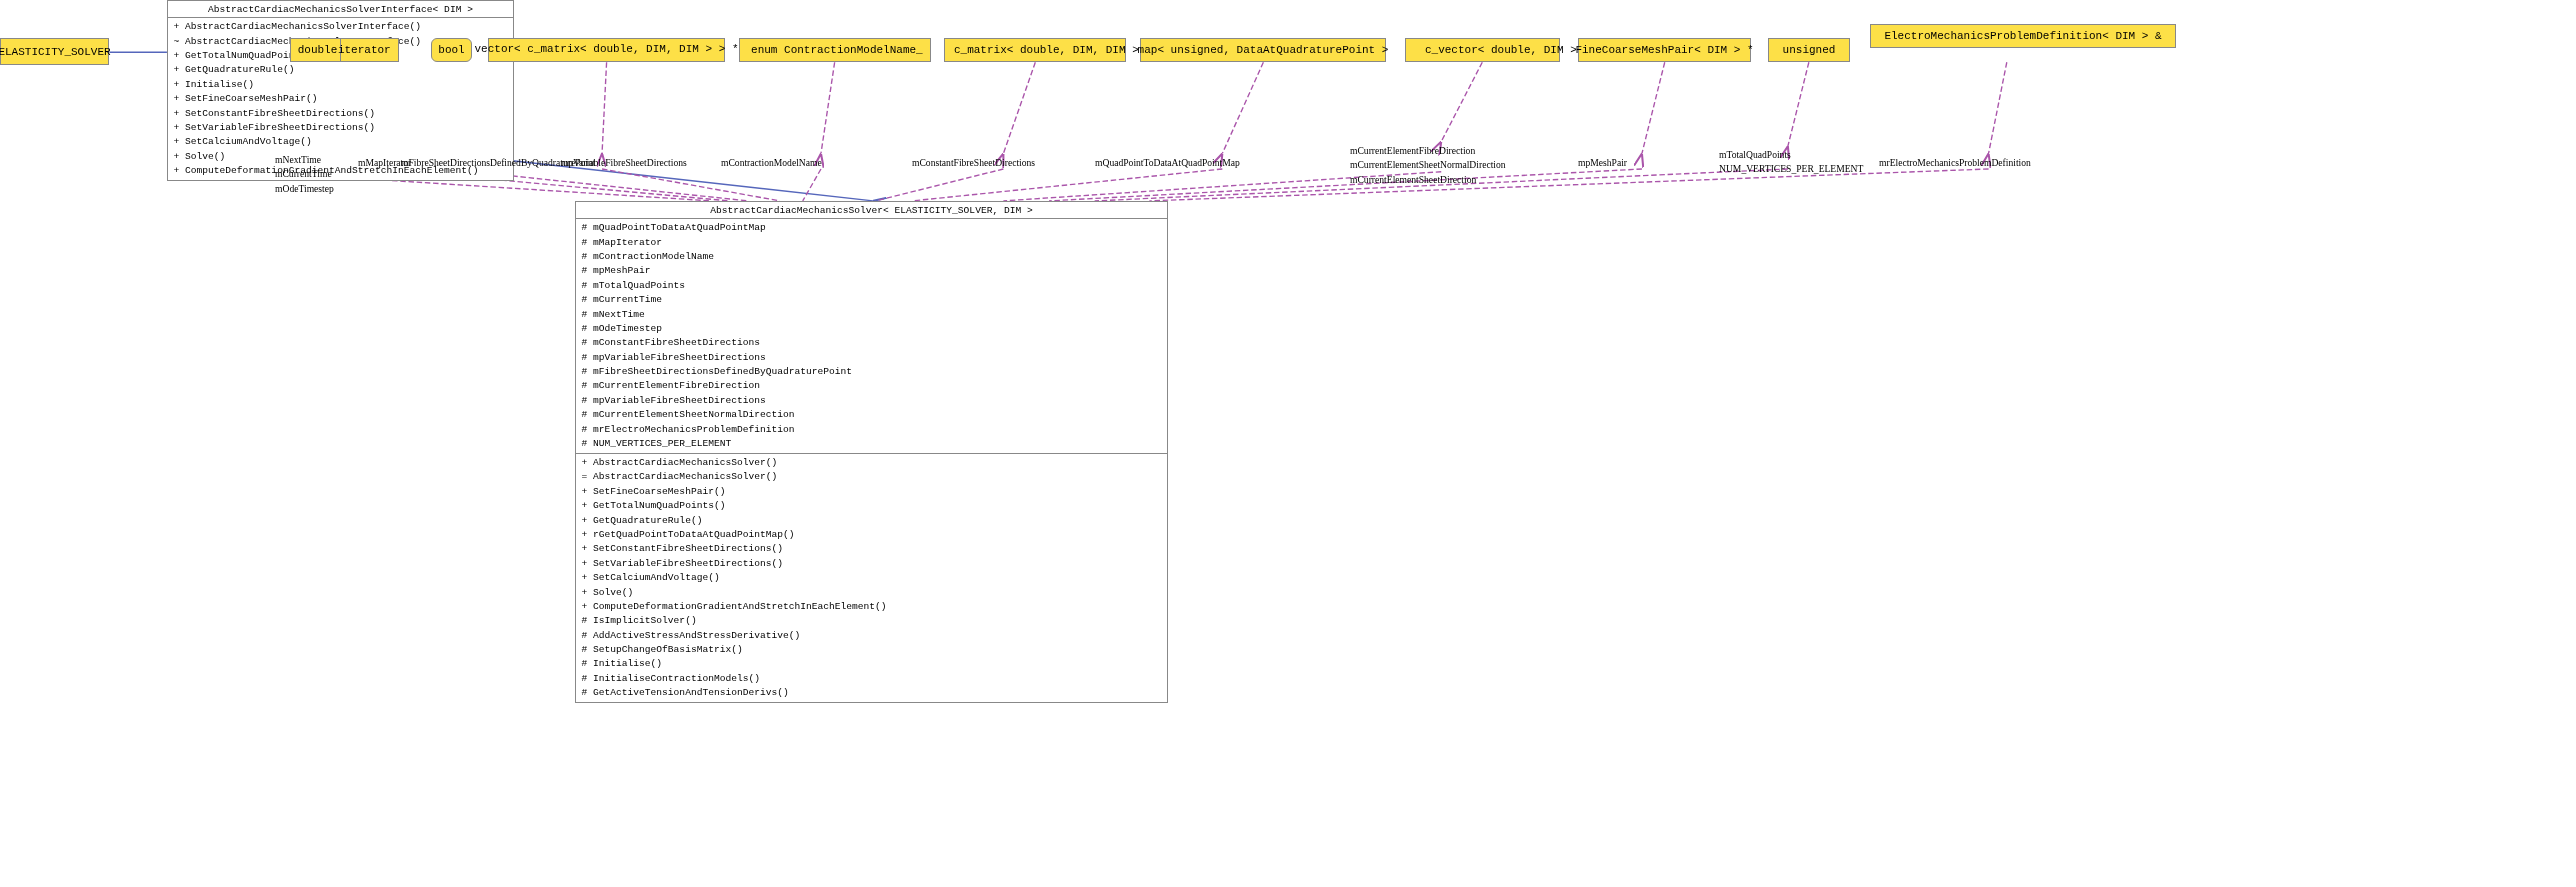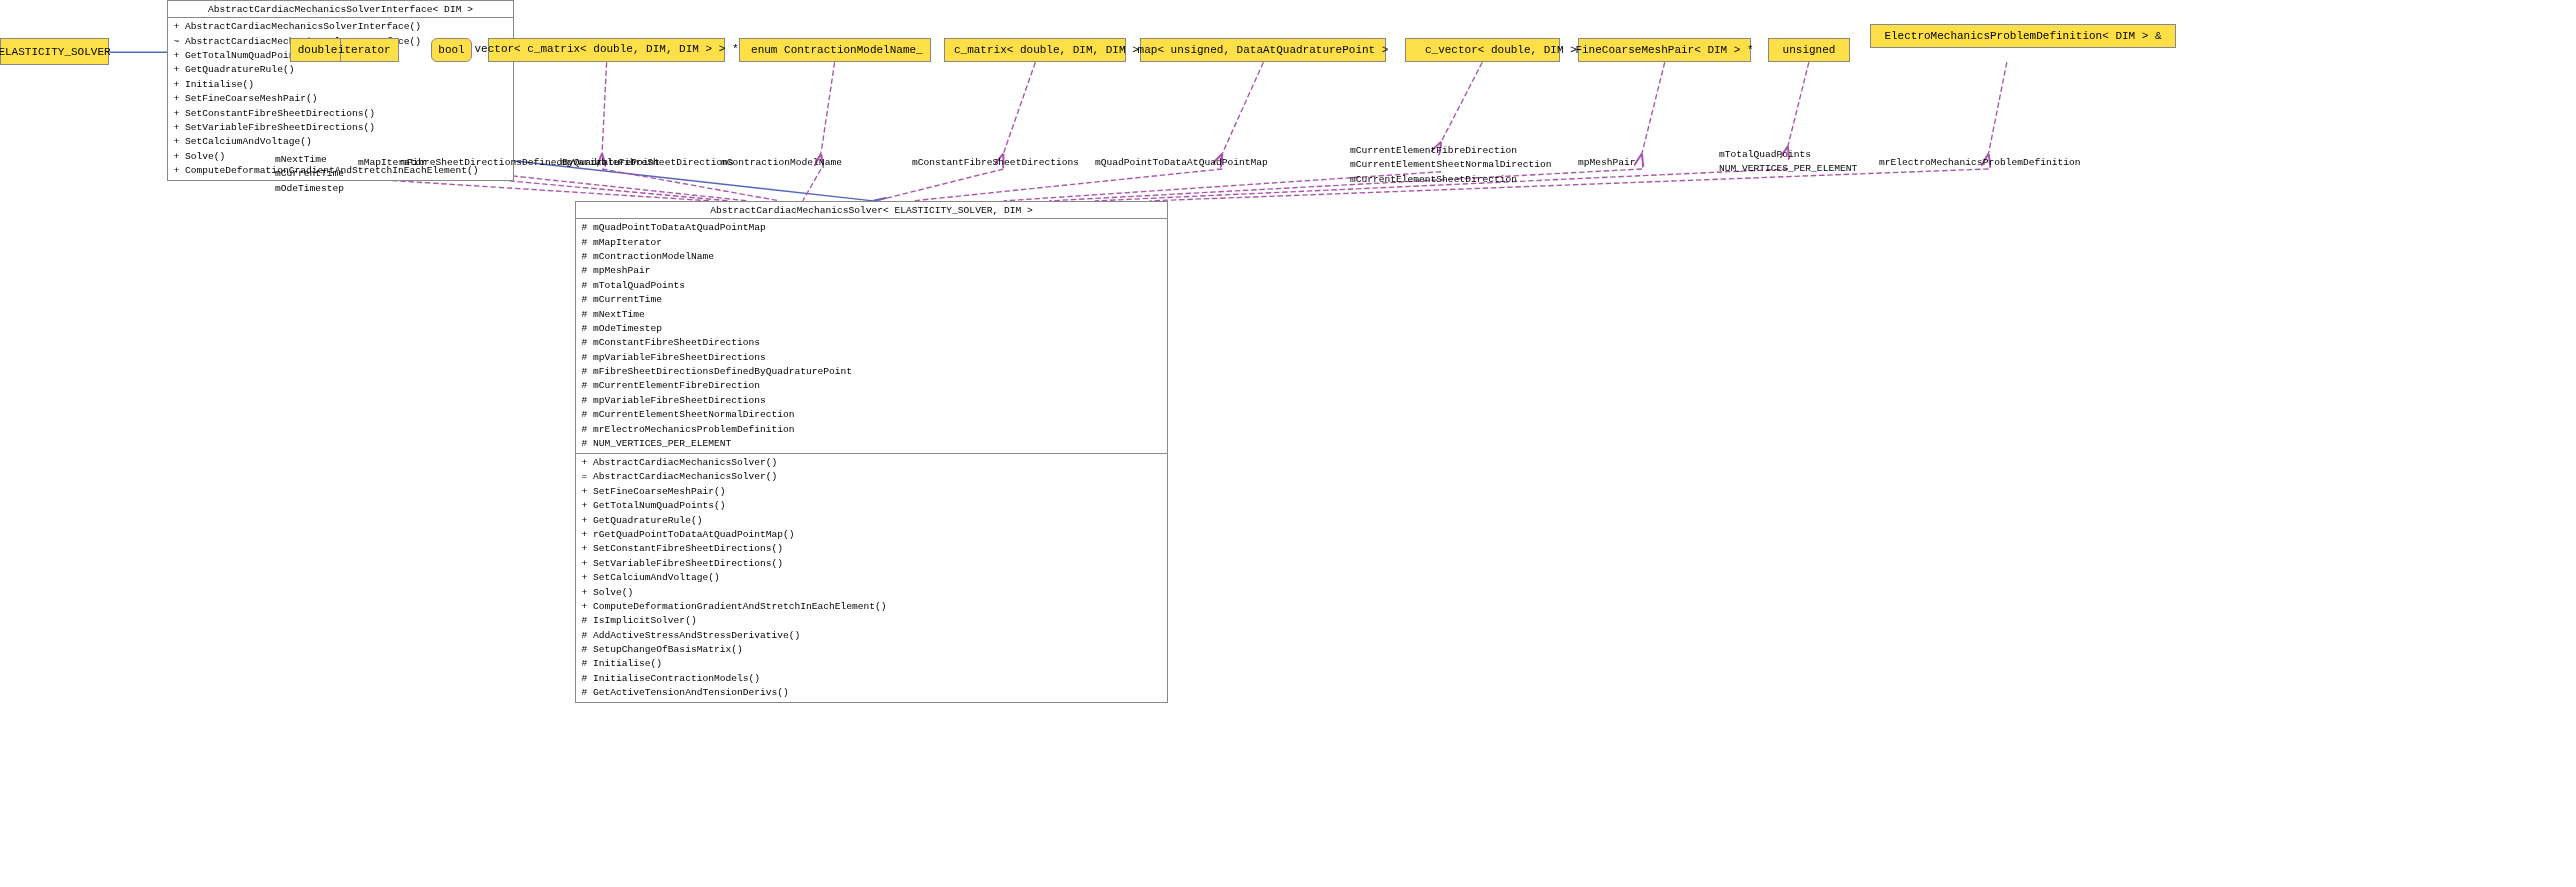--- a/index.html
+++ b/index.html
@@ -51,21 +51,21 @@
       background: #fde047;
       font-size: 11px;
       font-family: 'Courier New', Courier, monospace;
       padding: 3.6px 7.3px;
       text-align: center;
       white-space: nowrap;
     }
     .label-text {
       position: absolute;
       font-size: 9.6px;
-      font-family: Liberation Mono, monospace;
+      font-family: Liberation Serif, serif;
       color: #000;
       white-space: nowrap;
     }
     svg.arrows {
       position: absolute;
       top: 0;
       left: 0;
       width: 2576px;
       height: 888px;
       pointer-events: none;

